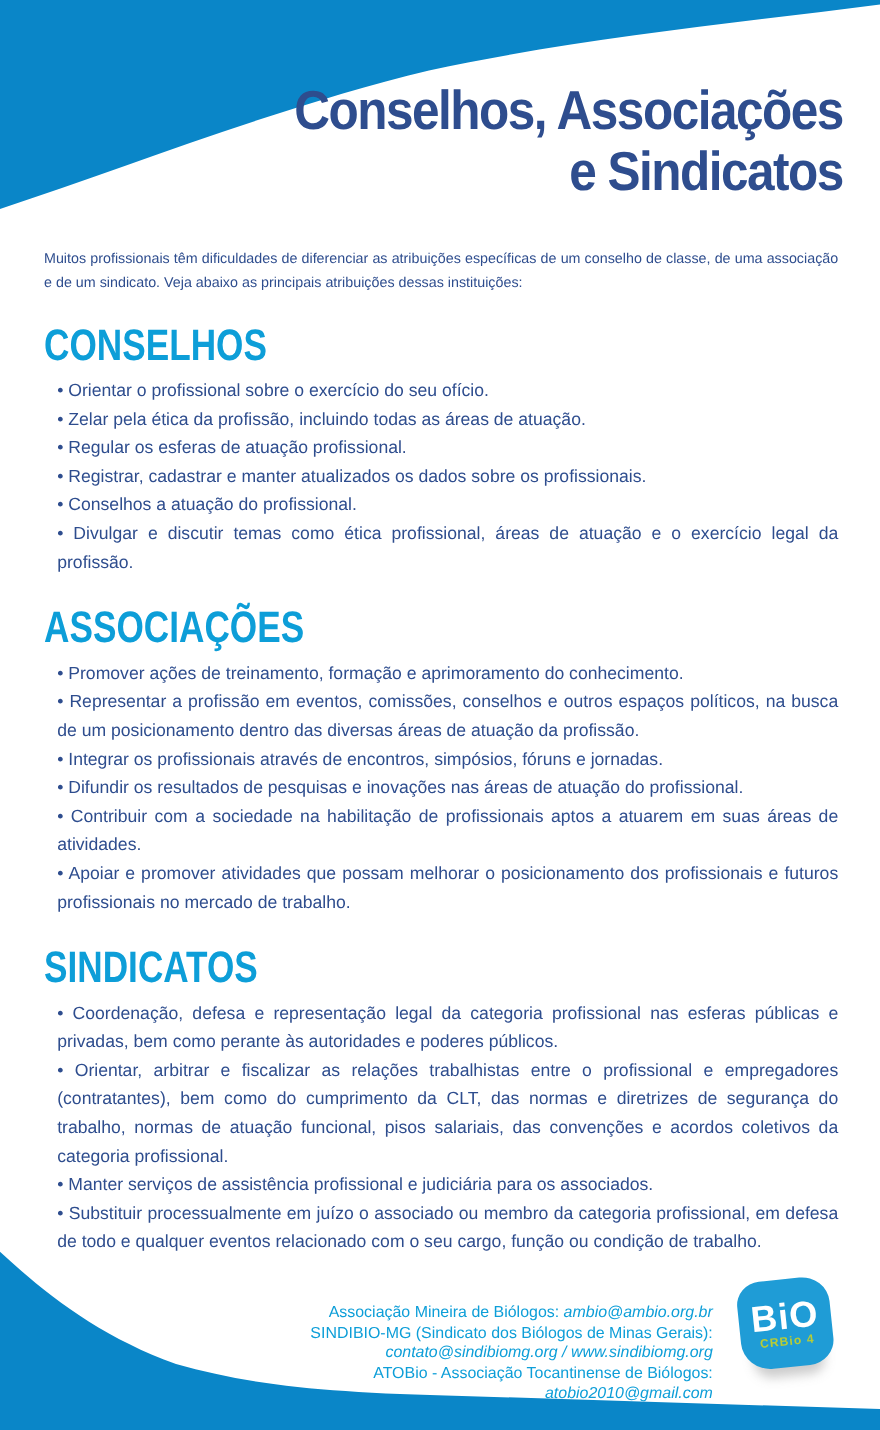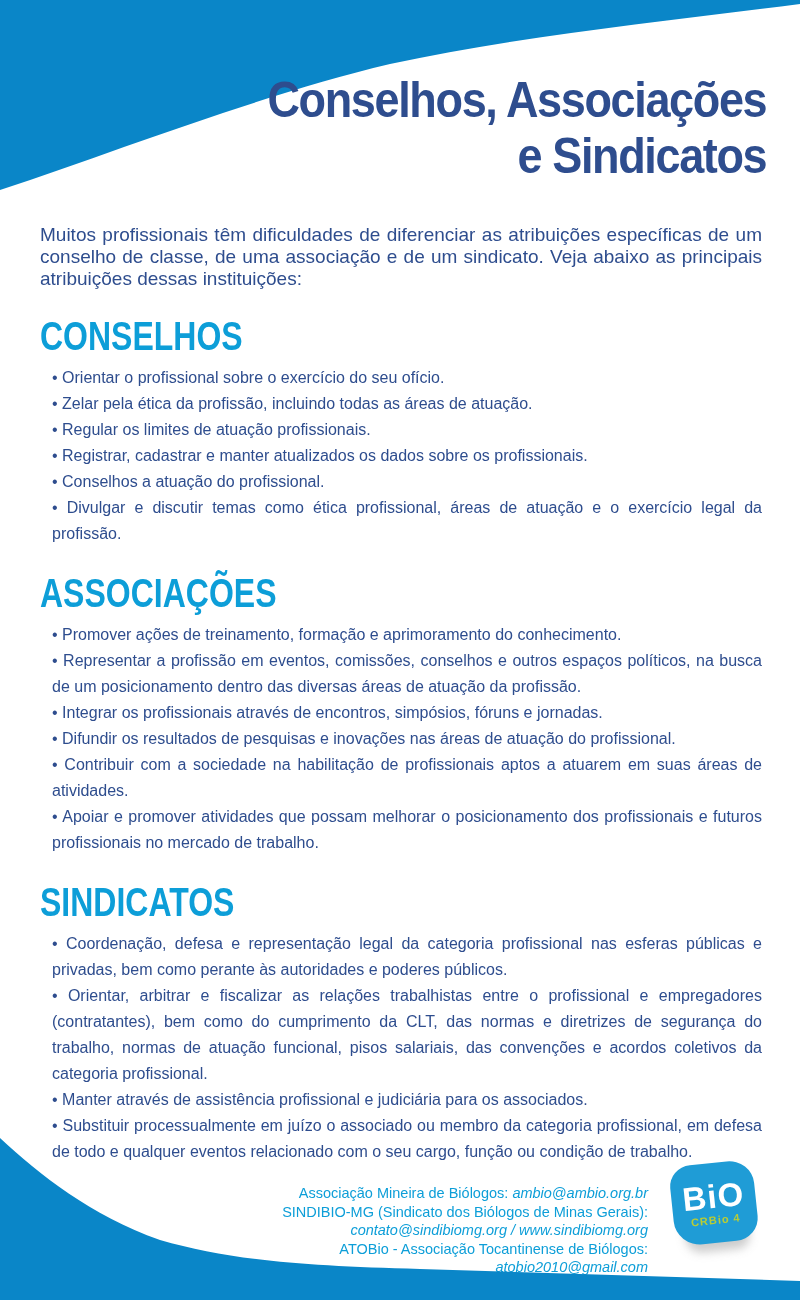--- a/index.html
+++ b/index.html
@@ -10,21 +10,21 @@
   .top-swoosh,.bottom-swoosh{position:absolute;left:0;display:block;}
   .top-swoosh{top:0;}
   .bottom-swoosh{bottom:0;}
   .title{
     position:absolute;top:72px;right:34px;margin:0;text-align:right;white-space:nowrap;
     color:var(--navy);font-size:50px;line-height:56px;font-weight:bold;letter-spacing:-1.5px;
     transform:scaleX(.9);transform-origin:100% 0;
   }
   .content{position:absolute;top:0;left:40px;right:38px;}
   .intro{
-    margin:224px 0 0;color:var(--navy);font-size:19px;line-height:22px;text-align:justify;
+    margin:224px 0 0;color:var(--navy);font-size:13px;line-height:22px;text-align:justify;
   }
   .sec-h{
     margin:24px 0 7px;color:var(--cyan);font-size:40px;line-height:44px;font-weight:bold;
     transform:scaleX(.8);transform-origin:0 50%;white-space:nowrap;
   }
   .blist{margin:0;padding:0;list-style:none;}
   .blist li{color:var(--navy);font-size:16px;line-height:26px;text-align:justify;margin-left:12px;}
   .blist li::before{content:"\2022  ";}
   .footer{
     position:absolute;top:1152px;right:152px;width:540px;text-align:right;
@@ -57,21 +57,21 @@
   </h1>
 
   <div class="content">
     <p class="intro">Muitos profissionais têm dificuldades de diferenciar as atribuições específicas de um conselho de classe, de uma associação e de um sindicato. Veja abaixo as principais atribuições dessas instituições:</p>
     <div id="sections">
         <section>
           <h2 class="sec-h">CONSELHOS</h2>
           <ul class="blist">
             <li>Orientar o profissional sobre o exercício do seu ofício.</li>
             <li>Zelar pela ética da profissão, incluindo todas as áreas de atuação.</li>
-            <li>Regular os limites de atuação profissionais.</li>
+            <li>Regular os esferas de atuação profissional.</li>
             <li>Registrar, cadastrar e manter atualizados os dados sobre os profissionais.</li>
             <li>Conselhos a atuação do profissional.</li>
             <li>Divulgar e discutir temas como ética profissional, áreas de atuação e o exercício legal da profissão.</li>
           </ul>
         </section>
         <section>
           <h2 class="sec-h">ASSOCIAÇÕES</h2>
           <ul class="blist">
             <li>Promover ações de treinamento, formação e aprimoramento do conhecimento.</li>
             <li>Representar a profissão em eventos, comissões, conselhos e outros espaços políticos, na busca de um posicionamento dentro das diversas áreas de atuação da profissão.</li>
@@ -79,21 +79,21 @@
             <li>Difundir os resultados de pesquisas e inovações nas áreas de atuação do profissional.</li>
             <li>Contribuir com a sociedade na habilitação de profissionais aptos a atuarem em suas áreas de atividades.</li>
             <li>Apoiar e promover atividades que possam melhorar o posicionamento dos profissionais e futuros profissionais no mercado de trabalho.</li>
           </ul>
         </section>
         <section>
           <h2 class="sec-h">SINDICATOS</h2>
           <ul class="blist">
             <li>Coordenação, defesa e representação legal da categoria profissional nas esferas públicas e privadas, bem como perante às autoridades e poderes públicos.</li>
             <li>Orientar, arbitrar e fiscalizar as relações trabalhistas entre o profissional e empregadores (contratantes), bem como do cumprimento da CLT, das normas e diretrizes de segurança do trabalho, normas de atuação funcional, pisos salariais, das convenções e acordos coletivos da categoria profissional.</li>
-            <li>Manter através de assistência profissional e judiciária para os associados.</li>
+            <li>Manter serviços de assistência profissional e judiciária para os associados.</li>
             <li>Substituir processualmente em juízo o associado ou membro da categoria profissional, em defesa de todo e qualquer eventos relacionado com o seu cargo, função ou condição de trabalho.</li>
           </ul>
         </section>
       </div>
   </div>
 
   <div class="footer" id="footer">
       <p class="f-line"><span>Associação Mineira de Biólogos: </span><span class="it">ambio@ambio.org.br</span></p>
       <p class="f-line"><span>SINDIBIO-MG (Sindicato dos Biólogos de Minas Gerais):</span></p>
       <p class="f-line"><span class="it">contato@sindibiomg.org / www.sindibiomg.org</span></p>

